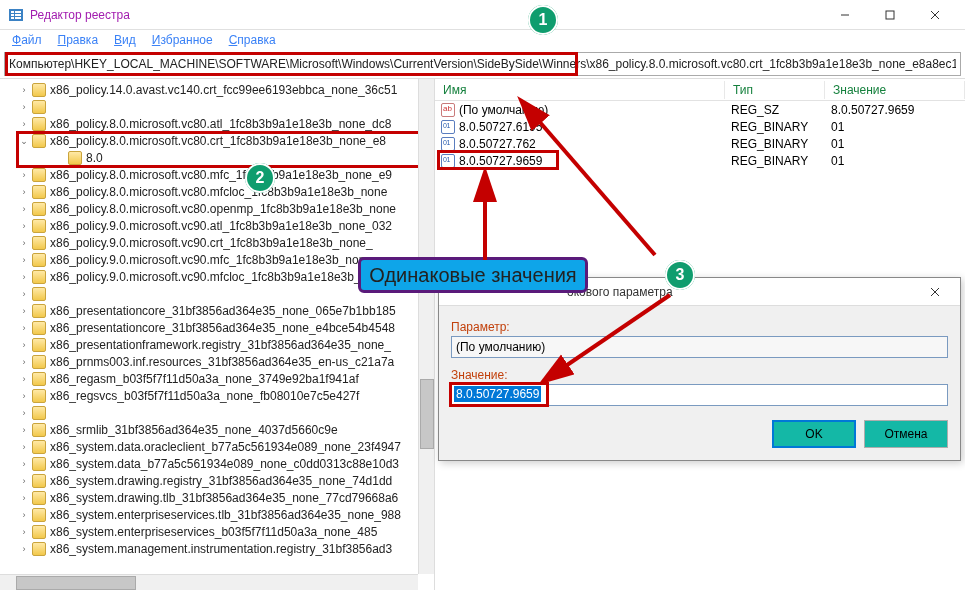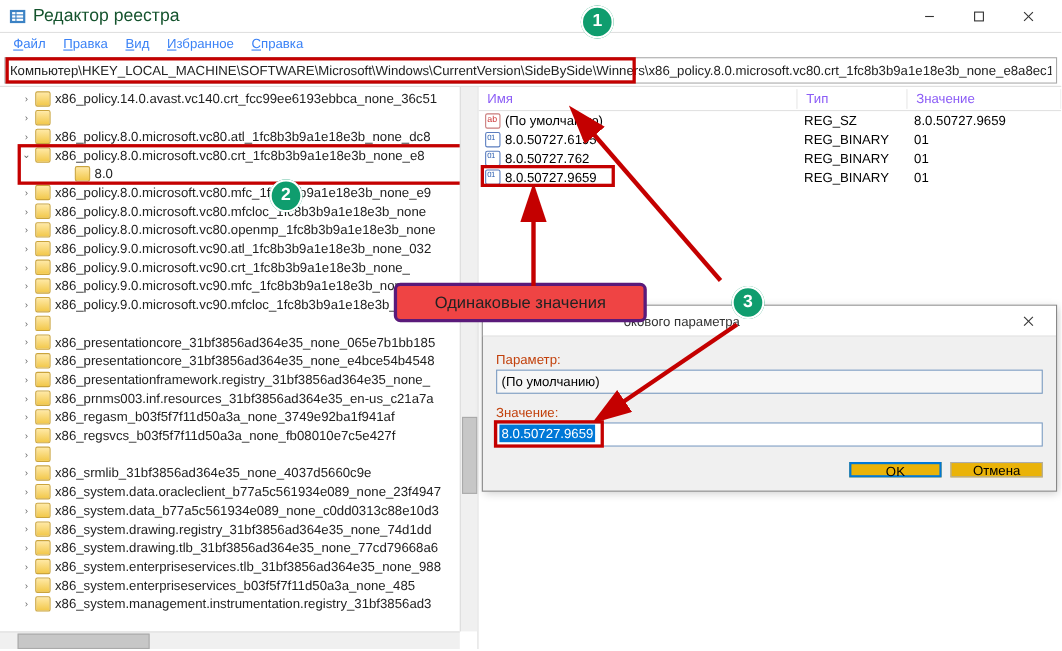--- a/index.html
+++ b/index.html
@@ -1,21 +1,21 @@
 <!DOCTYPE html>
 <html><head>
 <meta charset="utf-8">
 <style>
 * { box-sizing: border-box; margin: 0; padding: 0; font-family: "Segoe UI", Tahoma, sans-serif; font-size: 12px; }
 body { width: 965px; height: 592px; background: #fff; overflow: hidden; position: relative; }
 
 
 .titlebar { height: 30px; display: flex; align-items: center; padding: 0 8px; border-bottom: 1px solid #e0e0e0; }
 .titlebar .icon { width: 16px; height: 16px; margin-right: 6px; }
-.titlebar .title { flex: 1; color: #14532d; font-size: 16px; }
+.titlebar .title { flex: 1; color: #a21caf; font-size: 12px; }
 .winbtns { display: flex; gap: 0; }
 .winbtn { width: 45px; height: 30px; display: flex; align-items: center; justify-content: center; color: #666; }
 
 
 .menubar { height: 20px; display: flex; align-items: center; padding: 0 4px; gap: 0; }
 .menubar span { padding: 2px 8px; color: #3b82f6; text-decoration: underline; text-decoration-color: transparent; cursor: default; }
 .menubar span:first-letter { text-decoration: underline; }
 
 
 .addressbar { height: 24px; border: 1px solid #aaa; margin: 2px 4px; display: flex; align-items: center; padding: 0 4px; background: #fff; position: relative; }
@@ -32,21 +32,21 @@
 .tree { padding: 2px 0; overflow-y: auto; height: 100%; }
 .tree-row { display: flex; align-items: center; height: 17px; padding-left: 18px; white-space: nowrap; }
 .tree-row .twisty { width: 12px; text-align: center; color: #666; font-size: 9px; margin-right: 2px; }
 .tree-row .ficon { width: 14px; height: 14px; background: linear-gradient(#ffe9a6,#f2c84b); border: 1px solid #caa43c; border-radius: 2px; margin-right: 4px; }
 .tree-row .lbl { color: #222; }
 .tree-row.indent { padding-left: 54px; }
 .hl-box { position: absolute; border: 3px solid #c40000; pointer-events: none; }
 
 
 .listhdr { display: flex; height: 22px; border-bottom: 1px solid #e2e2e2; align-items: center; }
-.listhdr > div { padding: 2px 8px; color: #8b5cf6; border-right: 1px solid #e8e8e8; }
+.listhdr > div { padding: 2px 8px; color: #15803d; border-right: 1px solid #e8e8e8; }
 .col-name { width: 290px; }
 .col-type { width: 100px; }
 .col-val { flex: 1; }
 .listbody { }
 .listrow { display: flex; align-items: center; height: 17px; }
 .listrow .nm { width: 290px; padding-left: 6px; display: flex; align-items: center; gap: 4px; }
 .listrow .tp { width: 100px; padding-left: 6px; }
 .listrow .vl { flex: 1; padding-left: 6px; }
 .ico-str { width: 14px; height: 14px; background:#fff; border:1px solid #c97b7b; border-radius:2px; position:relative; }
 .ico-str::after { content:"ab"; font-size:8px; color:#c33; position:absolute; top:0; left:1px; }
@@ -55,25 +55,25 @@
 
 
 .dialog { position: absolute; left: 438px; top: 277px; width: 523px; background: #f0f0f0; border: 1px solid #888; box-shadow: 2px 2px 8px rgba(0,0,0,.2); }
 .dialog .dlg-title { height: 28px; background: #fff; display: flex; align-items: center; padding: 0 8px; border-bottom: 1px solid #ddd; }
 .dialog .dlg-title .t { flex:1; font-size: 12px; color:#333; }
 .dialog .dlg-title .x { width: 34px; height: 22px; display:flex; align-items:center; justify-content:center; }
 .dialog .body { padding: 10px 12px 12px; }
 .dialog label { display:block; margin: 4px 0 2px; color:#c2410c; }
 .dialog input[type=text] { width: 100%; height: 22px; border: 1px solid #7a9ac0; padding: 0 4px; background:#fff; }
 .dialog .btns { display:flex; justify-content:flex-end; gap:8px; margin-top: 14px; }
-.dialog button { min-width: 84px; height: 14px; background: #eab308; border: 1px solid #adadad; }
+.dialog button { min-width: 84px; height: 28px; background: #14b8a6; border: 1px solid #adadad; }
 .dialog button.def { border: 2px solid #0078d7; }
 
 
-.callout { position:absolute; width: 230px; height: 36px; border: 3px solid #5a1a7a; border-radius: 6px; background:#ef4444; display:flex; align-items:center; justify-content:center; color:#222; font-size:15px; z-index:50; }
+.callout { position:absolute; width: 230px; height: 36px; border: 3px solid #5a1a7a; border-radius: 6px; background:#0ea5e9; display:flex; align-items:center; justify-content:center; color:#222; font-size:20px; z-index:50; }
 .num-badge { position:absolute; width:30px; height:30px; border-radius:50%; background:#0f9d6e; color:#fff; display:flex; align-items:center; justify-content:center; font-size:16px; font-weight:bold; z-index:60; box-shadow: 0 0 0 2px #fff inset; }
 .arrow { position:absolute; z-index:55; }
 
 
 .hscroll { position:absolute; bottom:0; left:0; right:16px; height:16px; background:#f0f0f0; border-top:1px solid #ddd; display:flex; align-items:center; }
 .hscroll .thumb { height:14px; background:#c7c7c7; border:1px solid #aaa; }
 .vscroll { position:absolute; top:0; right:0; bottom:16px; width:16px; background:#f0f0f0; border-left:1px solid #ddd; }
 .vscroll .thumb { width:14px; background:#c7c7c7; border:1px solid #aaa; margin-left:1px; }
 
 svg { display:block; }

